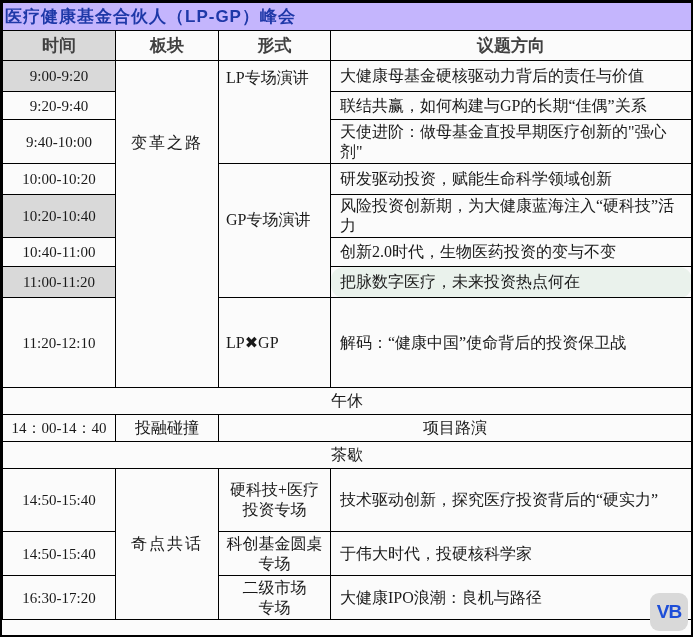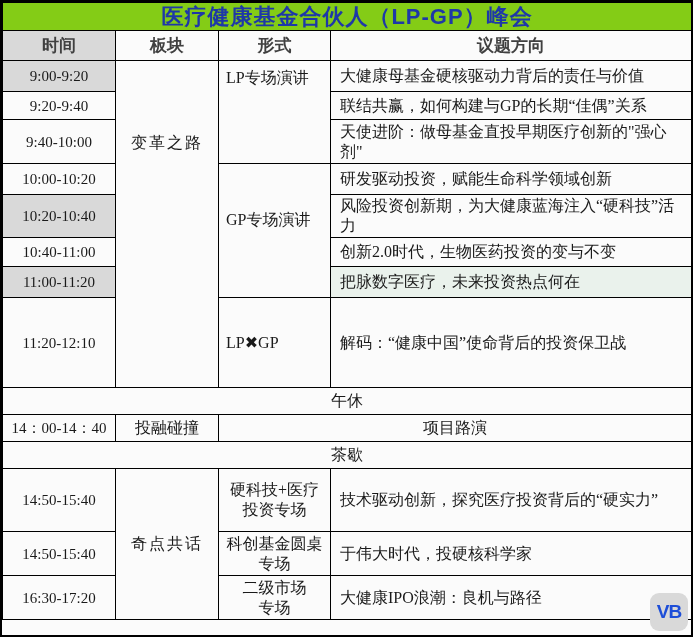--- a/index.html
+++ b/index.html
@@ -4,26 +4,26 @@
 <style>
   html,body { margin:0; padding:0; background:#ffffff; }
   body { width:693px; height:637px; font-family:"Liberation Serif","DejaVu Serif",serif; }
   .sheet { position:relative; width:689px; height:633px; border:2px solid #000; background:#fbfbfb; overflow:hidden; }
   table { border-collapse:collapse; table-layout:fixed; width:689px; }
   col.c-time   { width:113px; }
   col.c-sec    { width:103px; }
   col.c-fmt    { width:112px; }
   col.c-topic  { width:361px; }
   td { border:1px solid #000; background:#fbfbfb; color:#1a1a1a; font-size:16px; line-height:20px; padding:1px 2px; vertical-align:middle; overflow:hidden; }
-  .title-cell { background:#84cc16; color:#1e38a8; font-family:"Liberation Sans","DejaVu Sans",sans-serif; font-weight:bold; font-size:22px; text-align:center; letter-spacing:1px; }
+  .title-cell { background:#c4b5fd; color:#1e38a8; font-family:"Liberation Sans","DejaVu Sans",sans-serif; font-weight:bold; font-size:17px; text-align:left; letter-spacing:1px; }
   .head-cell  { color:#404040; font-family:"Liberation Sans","DejaVu Sans",sans-serif; font-weight:bold; font-size:17px; text-align:center; }
   .head-time  { background:#d9d9d9; }
   .time-cell  { text-align:center; font-size:15px; white-space:nowrap; }
   .gray       { background:#d9d9d9; }
-  .green      { background:#eaf2ec; }
+  .green      { background:#eaf2ec;border-radius:13px; }
   .topic-cell { text-align:left; padding-left:9px; padding-right:3px; }
   .section-span { vertical-align:top; text-align:center; letter-spacing:2px; }
   .section-morning { padding-top:72px; }
   .section-afternoon { vertical-align:middle; }
   .fmt-left   { text-align:left; padding-left:7px; }
   .fmt-lp     { vertical-align:top; padding-top:7px; }
   .fmt-gp     { vertical-align:top; padding-top:46px; }
   .fmt-center { text-align:center; white-space:pre-line; }
   .break-cell { text-align:center; }
   .merge-center { text-align:center; }

